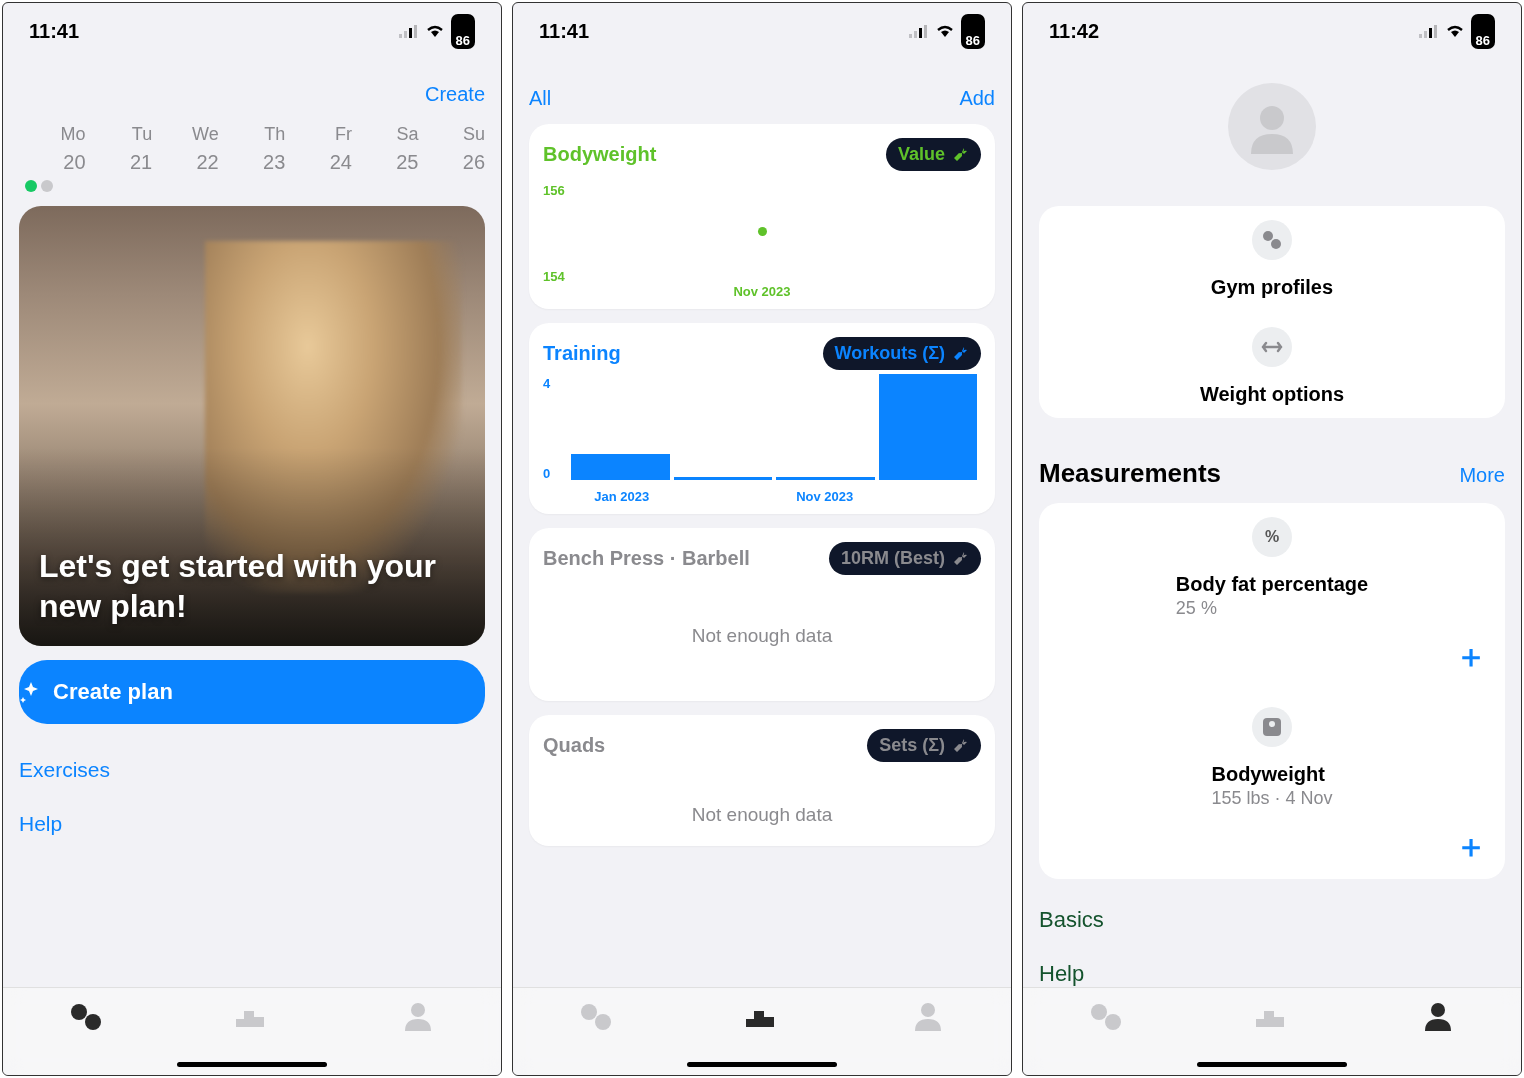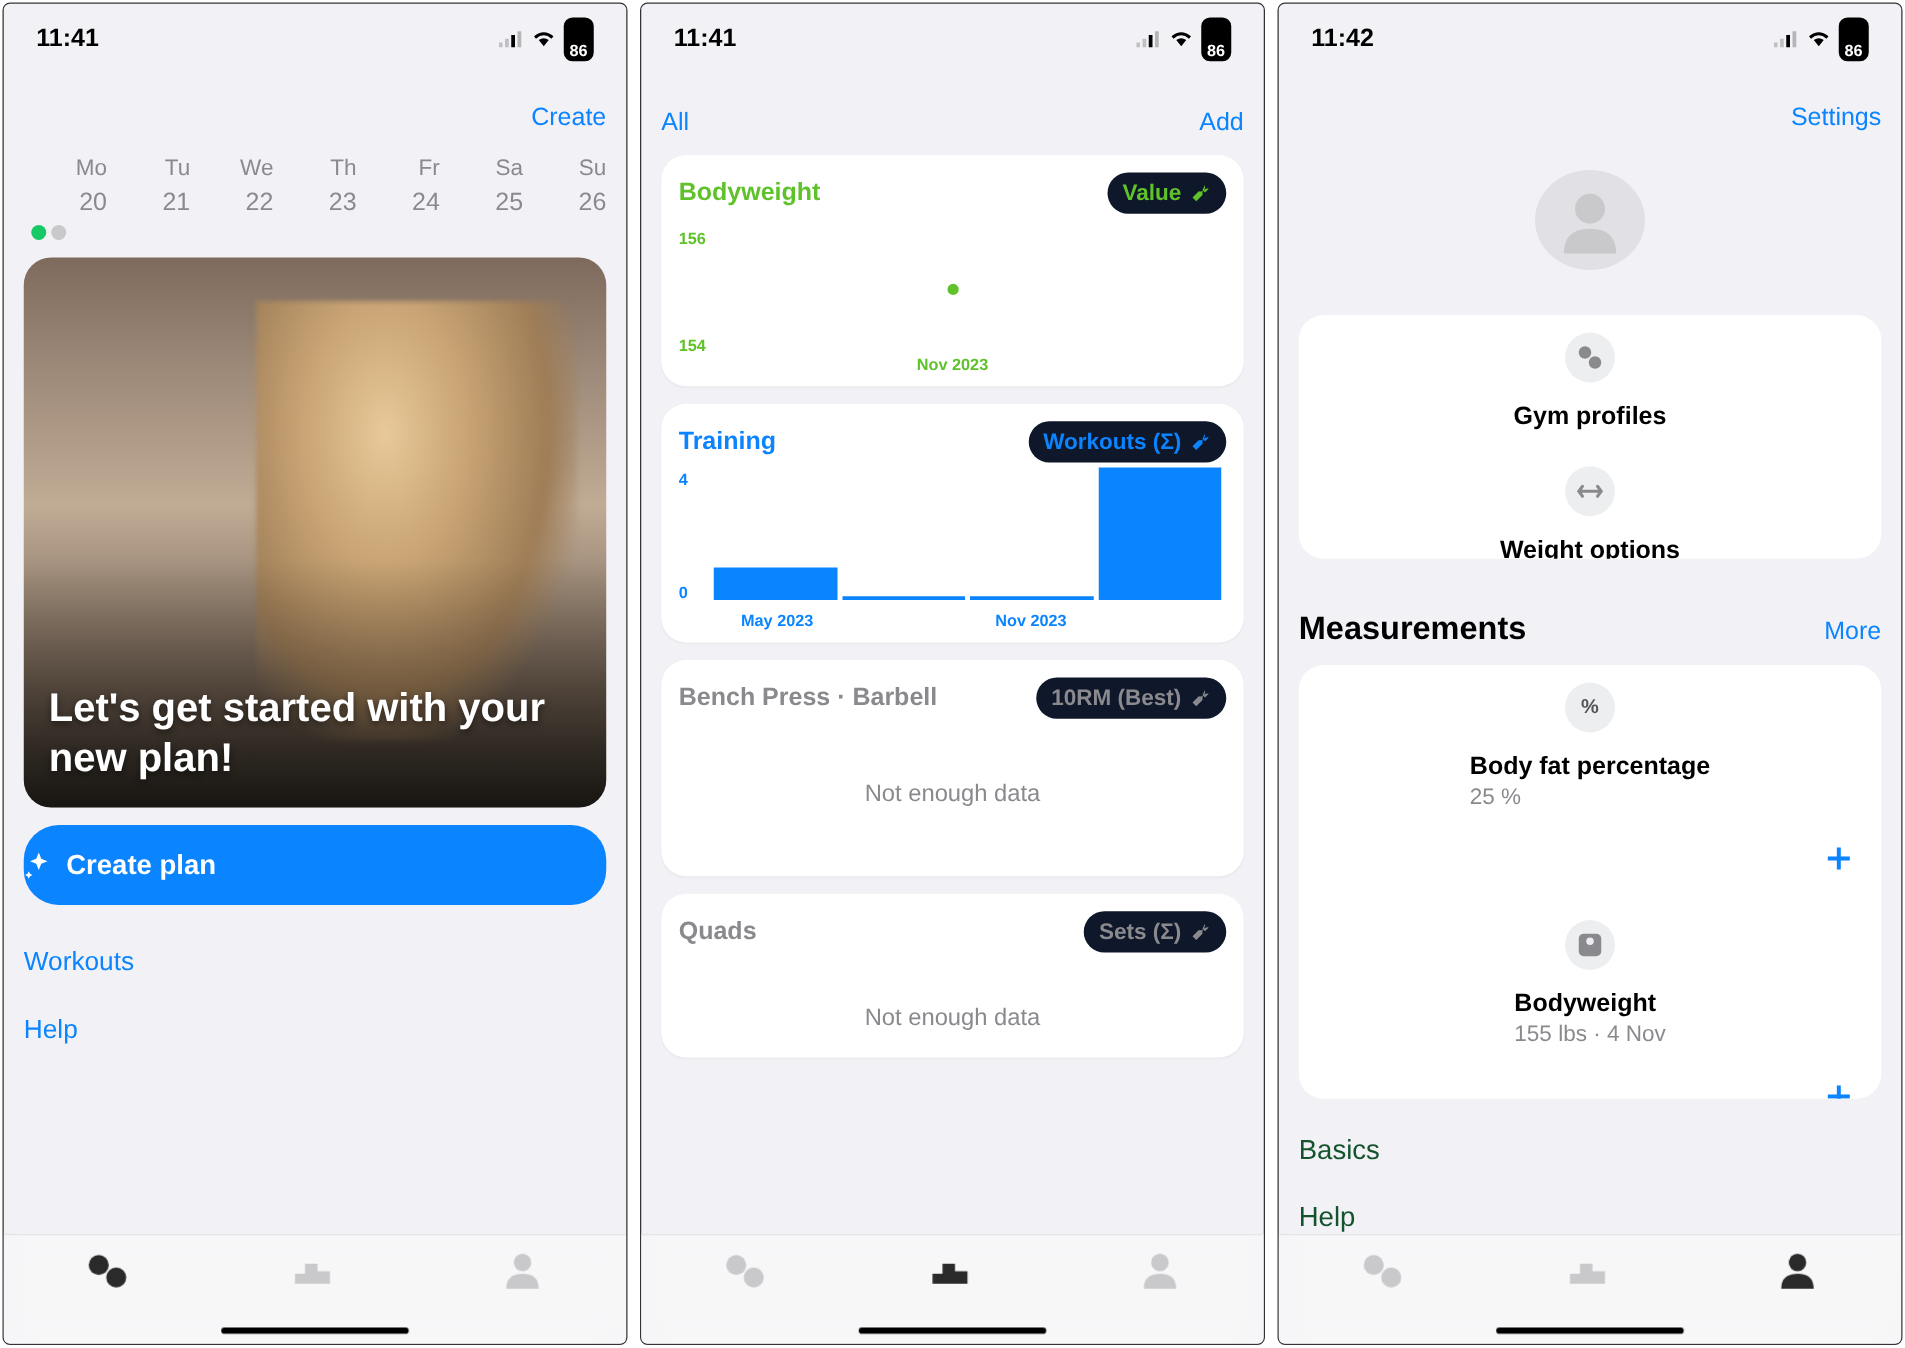--- a/index.html
+++ b/index.html
@@ -171,21 +171,21 @@
       <div class="hero-text">Let's get started with your new plan!</div>
     </div>
 
     <div class="bigbtn">
       <svg width="24" height="24">
           <path d="M12 2l2 5 5 2-5 2-2 5-2-5-5-2 5-2z M4 17l1 2 2 1-2 1-1 2-1-2-2-1 2-1z" fill="#fff"></path>
         </svg>
       <span>Create plan</span>
     </div>
 
-    <div class="sec-link">Workouts</div>
+    <div class="sec-link">Exercises</div>
     <div class="sec-link" style="margin-top:30px;">Help</div>
   </div>
 
   <div class="bottom-tabs">
     <div class="tab-icon">
         <svg width="36" height="30">
           <circle cx="11" cy="11" r="8" fill="#2a2a2a"></circle>
           <circle cx="25" cy="21" r="8" fill="#2a2a2a"></circle>
         </svg>
       </div>
@@ -263,21 +263,21 @@
       <div class="tr-chart">
         <span class="tr-y4">4</span>
         <span class="tr-y0">0</span>
         <div class="tr-bars">
           <div class="tr-bar" style="height:25%"></div>
           <div class="tr-bar" style="height:3%"></div>
           <div class="tr-bar" style="height:3%"></div>
           <div class="tr-bar" style="height:100%"></div>
         </div>
         <div class="tr-xs">
-          <span>May 2023</span>
+          <span>Jan 2023</span>
           <span></span>
           <span>Nov 2023</span>
           <span></span>
         </div>
       </div>
     </div>
 
     <div class="card">
       <div class="card-head">
         <span class="card-title" style="color:#8a8a8e">Bench Press · Barbell</span>
@@ -343,21 +343,20 @@
           <svg width="20" height="14">
             <path d="M10 13 L6 8 Q10 5 14 8 Z" fill="#000"></path>
             <path d="M3 6 Q10 0 17 6" stroke="#000" stroke-width="2.4" fill="none"></path>
           </svg>
         </span>
       <span class="battery">86</span>
     </div>
   </div>
 
   <div class="content">
-    <div class="link link-right" style="margin-top:30px;">Settings</div>
 
     <div class="avatar">
       <svg width="54" height="54">
           <circle cx="27" cy="18" r="12" fill="#c9c9cc"></circle>
           <path d="M6 54 Q6 34 27 34 Q48 34 48 54 Z" fill="#c9c9cc"></path>
         </svg>
     </div>
 
     <div class="plist">
       <div class="prow">

